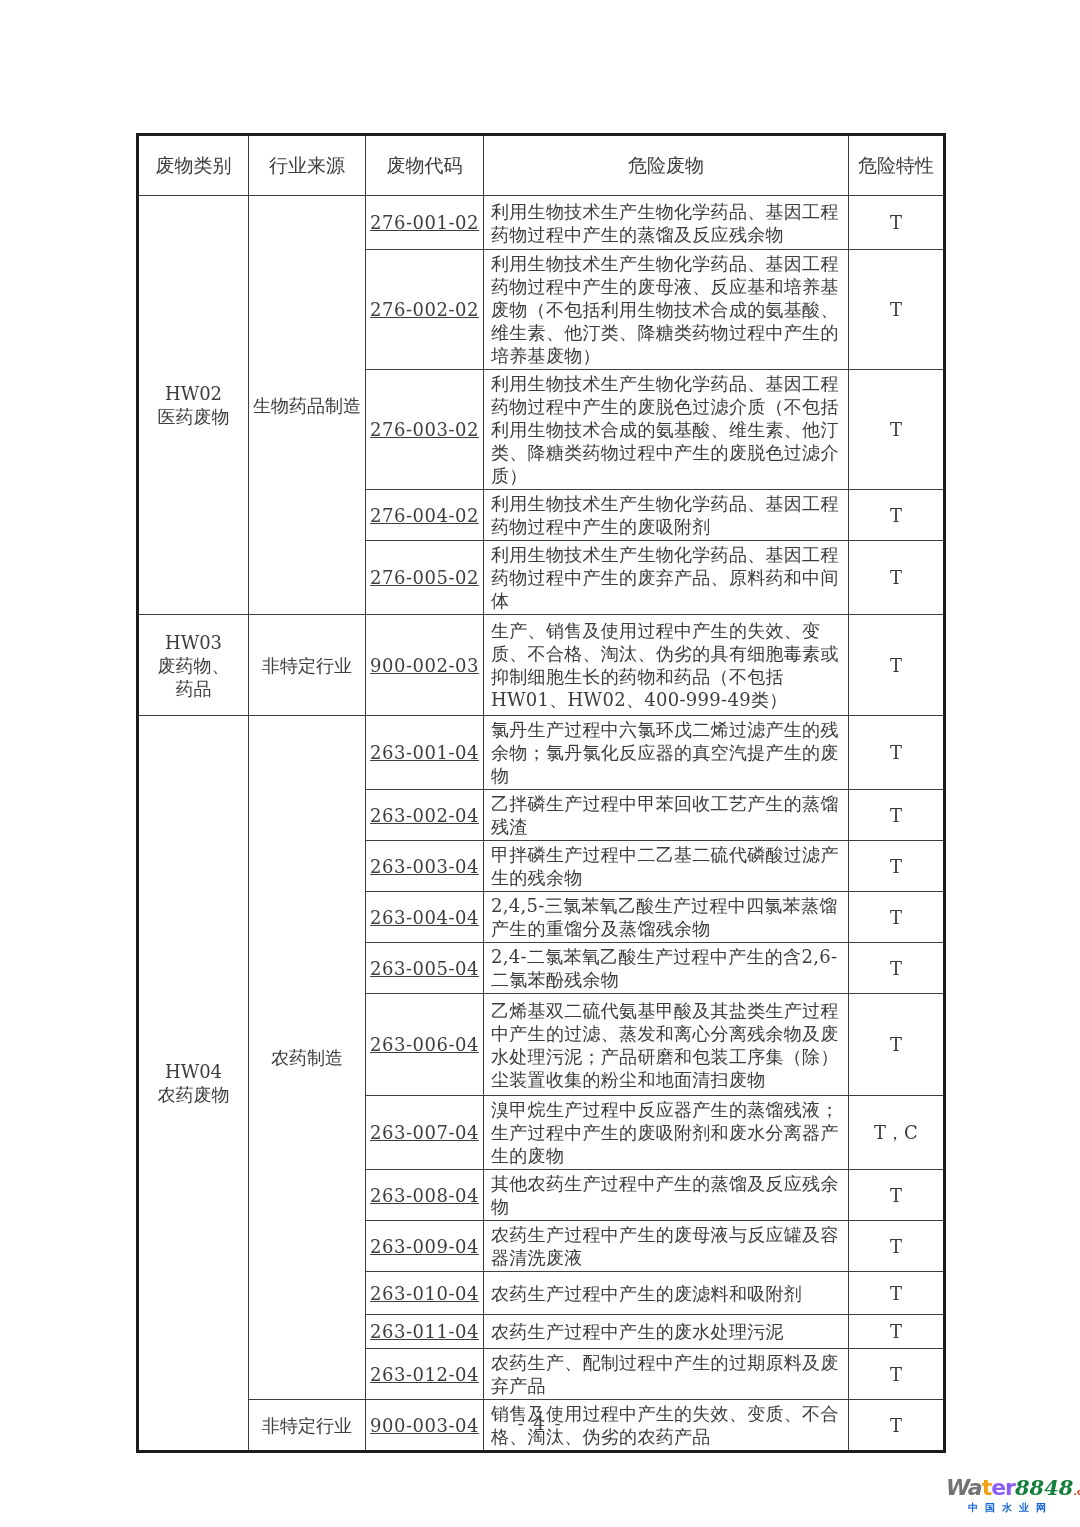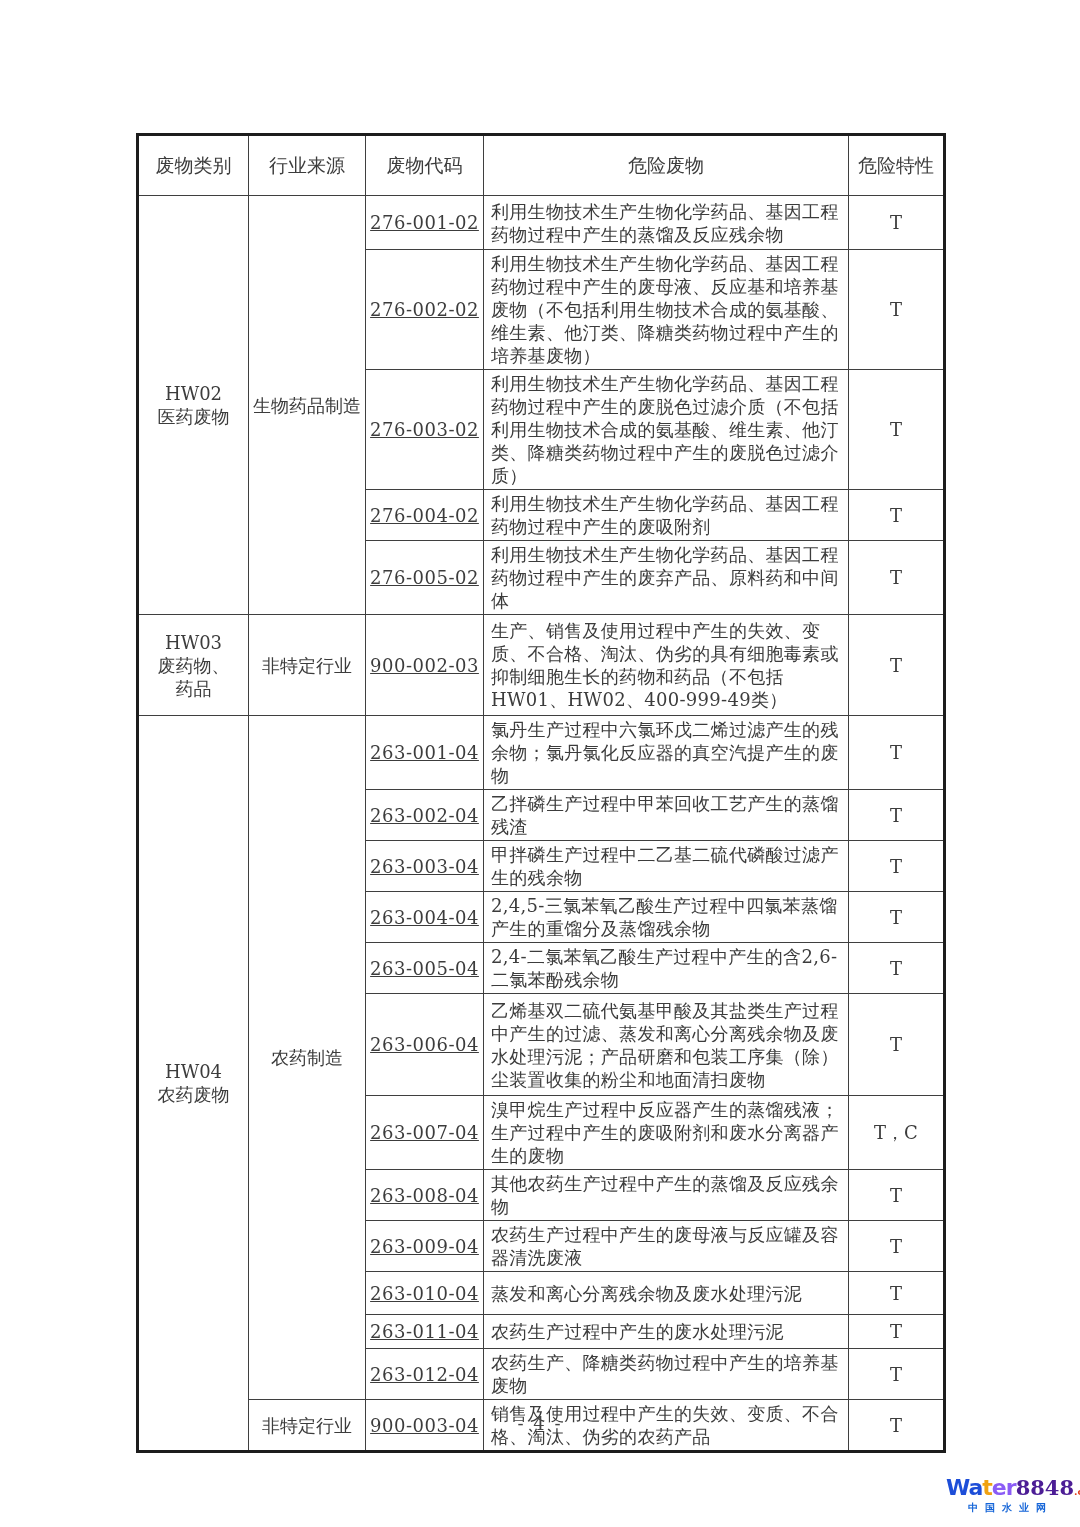--- a/index.html
+++ b/index.html
@@ -74,26 +74,27 @@
     font-family: "DejaVu Sans", "Liberation Sans", sans-serif;
     line-height: 1;
     user-select: none;
   }
   .logo-word {
     white-space: nowrap;
     font-weight: bold;
     font-size: 22px;
     letter-spacing: -1px;
   }
-  .logo-wa   { color: #1d4ed8; }
+  .logo-wa   { color: #737373; font-style: italic; }
   .logo-t    { color: #f0a212; }
   .logo-er   { color: #8b5cf6; }
   .logo-8848 {
-    color: #4c1d95;
+    color: #15803d;
     font-family: "DejaVu Serif", "Liberation Serif", serif;
+    font-style: italic;
     font-size: 21px;
     letter-spacing: 0;
   }
   .logo-com {
     color: #e2401f;
     font-size: 9px;
     letter-spacing: 0;
     vertical-align: baseline;
   }
   .logo-sub {
@@ -212,31 +213,31 @@
         <td class="waste">其他农药生产过程中产生的蒸馏及反应残余物</td>
         <td class="char">T</td>
       </tr>
       <tr style="height:50px">
         <td class="code">263-009-04</td>
         <td class="waste">农药生产过程中产生的废母液与反应罐及容器清洗废液</td>
         <td class="char">T</td>
       </tr>
       <tr style="height:43px">
         <td class="code">263-010-04</td>
-        <td class="waste">蒸发和离心分离残余物及废水处理污泥</td>
+        <td class="waste">农药生产过程中产生的废滤料和吸附剂</td>
         <td class="char">T</td>
       </tr>
       <tr style="height:34px">
         <td class="code">263-011-04</td>
         <td class="waste">农药生产过程中产生的废水处理污泥</td>
         <td class="char">T</td>
       </tr>
       <tr style="height:50px">
         <td class="code">263-012-04</td>
-        <td class="waste">农药生产、降糖类药物过程中产生的培养基废物</td>
+        <td class="waste">农药生产、配制过程中产生的过期原料及废弃产品</td>
         <td class="char">T</td>
       </tr>
 
       <tr style="height:48px">
         <td class="ind">非特定行业</td>
         <td class="code">900-003-04</td>
         <td class="waste">销售及使用过程中产生的失效、变质、不合格、淘汰、伪劣的农药产品</td>
         <td class="char">T</td>
       </tr>
     </tbody>

